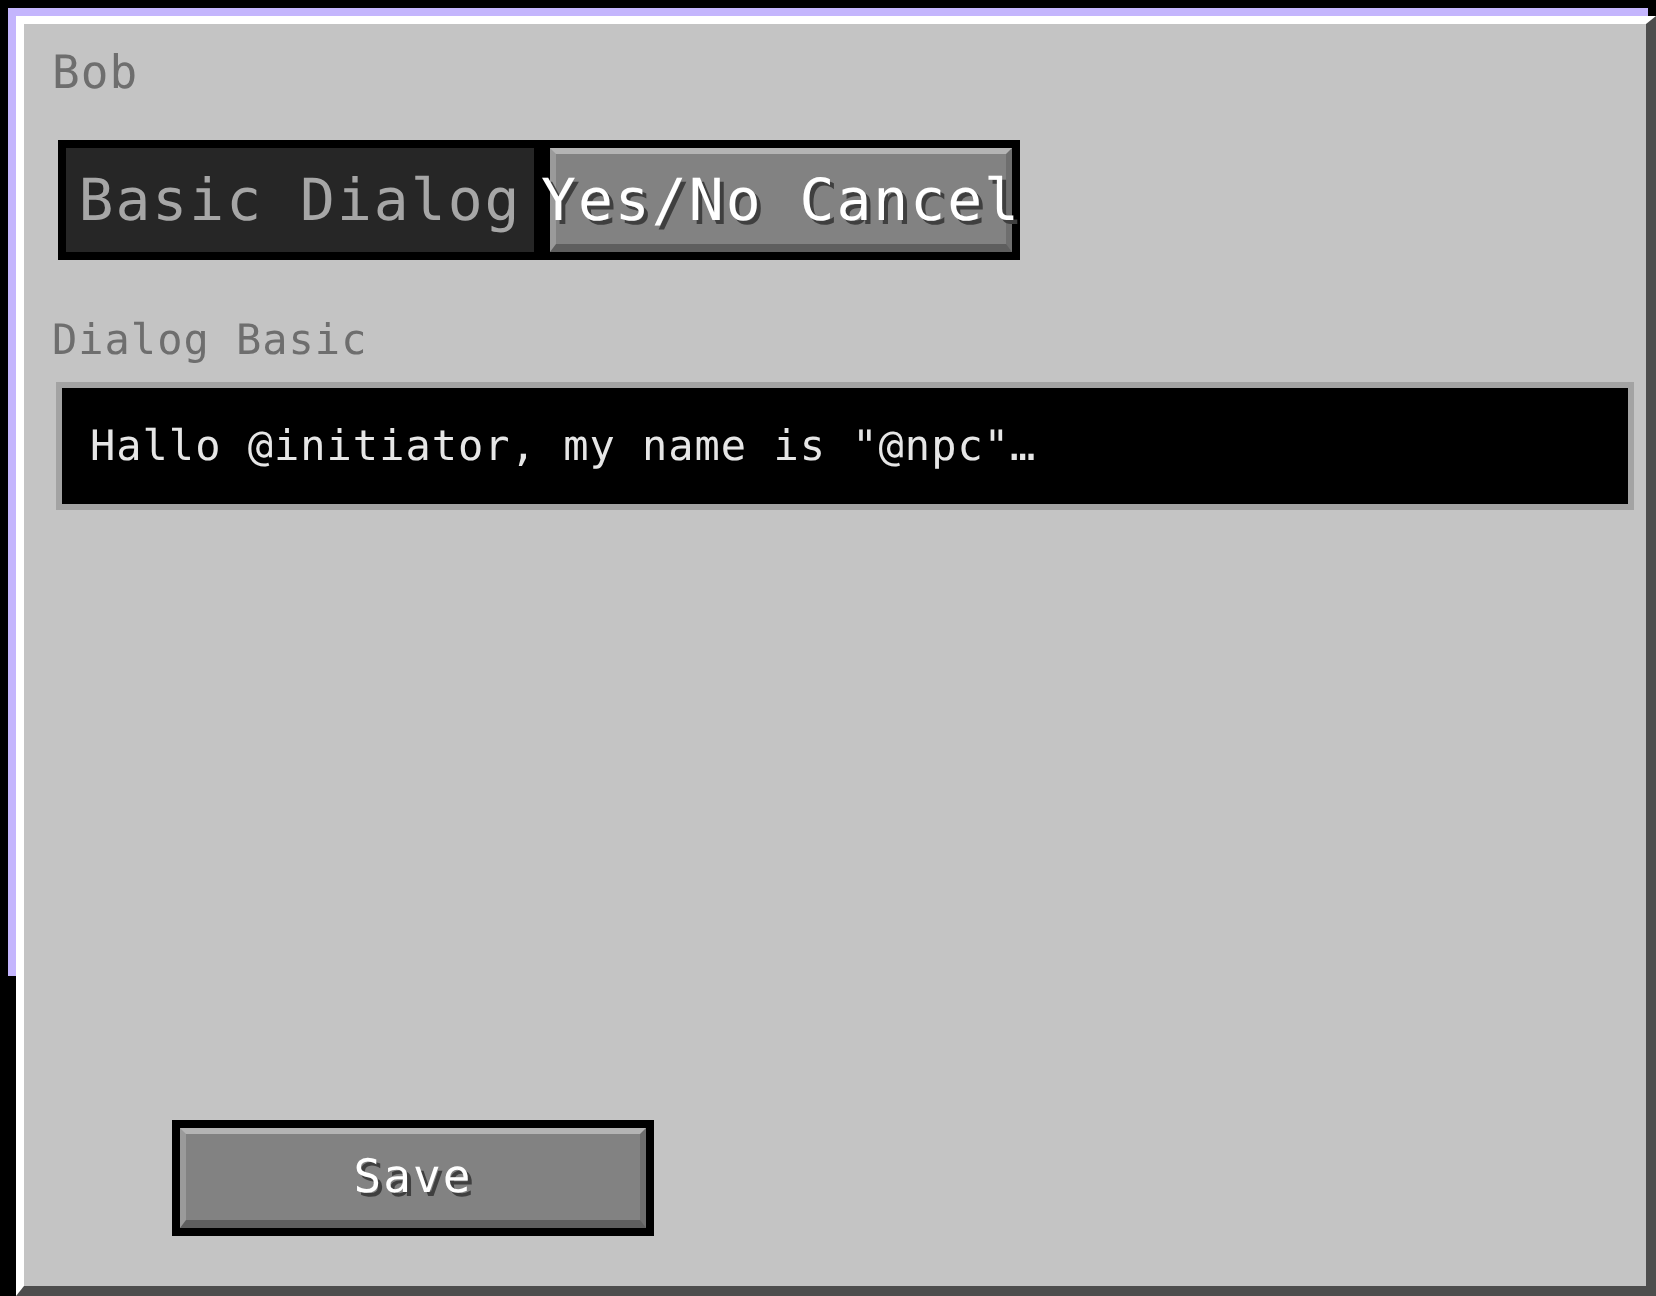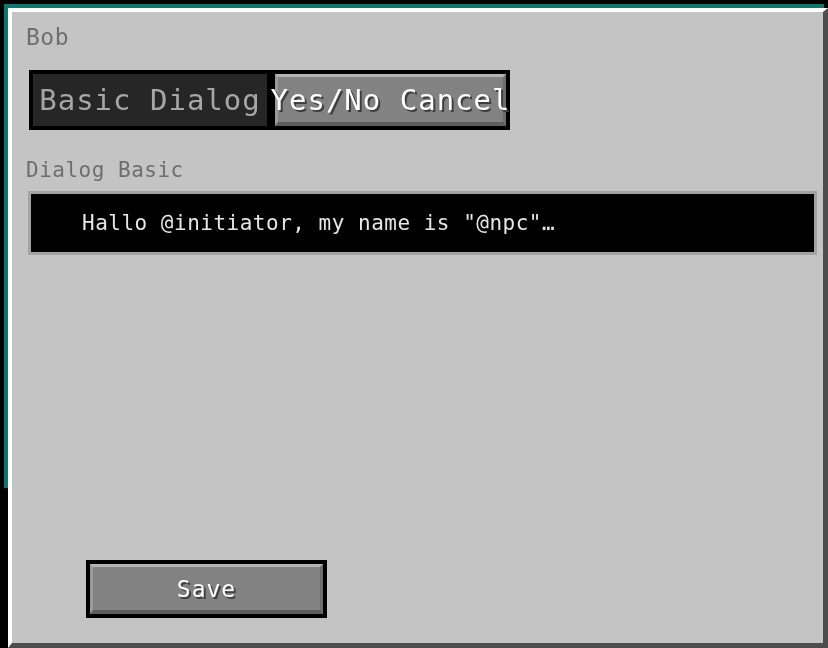--- a/index.html
+++ b/index.html
@@ -14,21 +14,21 @@
     font-family: "DejaVu Sans Mono", monospace;
   }
 
   
   .window {
     position: absolute;
     left: 0; top: 0;
     width: 828px;
     height: 492px;
     box-sizing: border-box;
-    background: #0f766e;
+    background: #c4b5fd;
     border-top: 4px solid #000000;
     border-left: 4px solid #000000;
     border-right: 4px solid #000000;
     border-bottom: 4px solid #000000;
   }
   .bevel {
     position: absolute;
     left: 4px; top: 4px;
     width: 820px;
     height: 640px;
@@ -137,21 +137,20 @@
   }
   .text-field-value {
     color: #e6e6e6;
     font-size: 21px;
     line-height: 24px;
     letter-spacing: 0.5px;
     padding-left: 14px;
     white-space: nowrap;
     overflow: hidden;
     text-overflow: clip;
-    margin-left: 37px;
   }
 
   
   .btn {
     position: absolute;
     box-sizing: border-box;
     height: 58px;
     border: 4px solid #000000;
     background: #828282;
     user-select: none;

